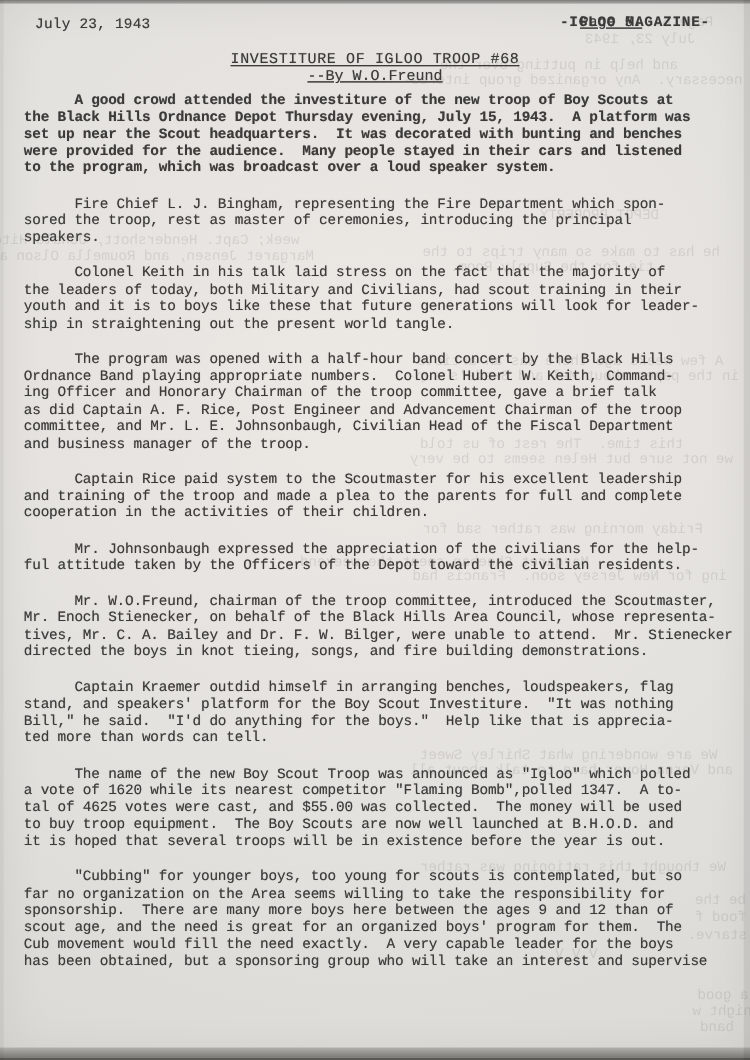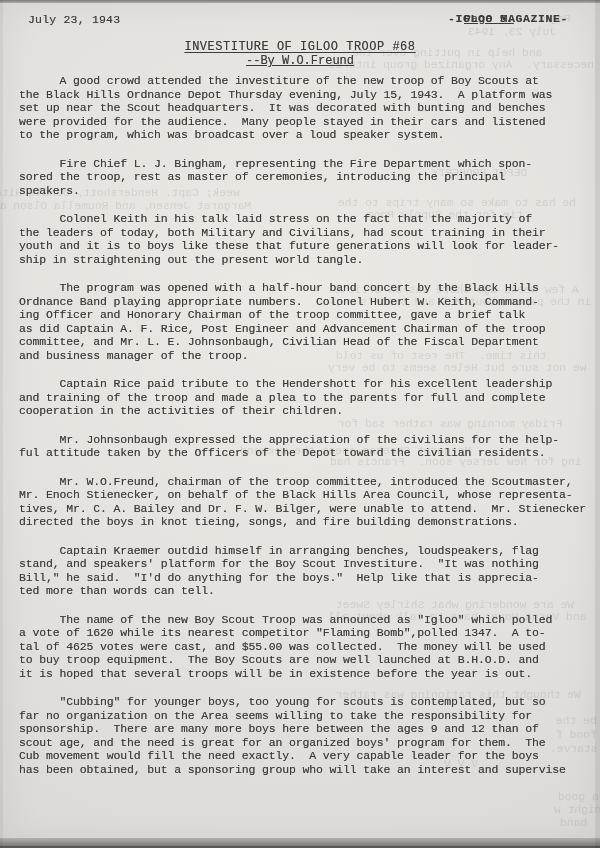--- a/index.html
+++ b/index.html
@@ -27,21 +27,21 @@
   .h-date{position:absolute;left:28px;top:2px;}
   .h-mast{position:absolute;left:0;right:32px;top:1px;text-align:right;letter-spacing:0.6px;font-weight:bold;}
   .h-page{position:absolute;left:464px;top:1px;text-decoration:underline;}
 
   .titleblock{position:absolute;top:40px;left:0;right:0;text-align:center;font-size:12px;line-height:14px;text-decoration:underline;}
   .title{display:inline-block;text-decoration:underline;text-underline-offset:2px;letter-spacing:0.5px;}
   .byline{margin-top:0;}
 
   .article{position:absolute;top:74px;left:19px;right:6px;font-size:11.5px;line-height:13.5px;letter-spacing:-0.15px;}
   .article p{margin:15px 0 0 0;white-space:pre;}
-  .article p:first-child{margin-top:0;}
+  .article p:first-child{margin-top:0;font-weight:bold;}
 
   .bleed span{
     position:absolute;
     transform:scaleX(-1);
     opacity:0.15;
     color:#5c5b58;
     font-size:11.5px;
     letter-spacing:-0.1px;
     white-space:pre;
     pointer-events:none;
@@ -104,21 +104,21 @@
     <p>      Colonel Keith in his talk laid stress on the fact that the majority of
 the leaders of today, both Military and Civilians, had scout training in their
 youth and it is to boys like these that future generations will look for leader-
 ship in straightening out the present world tangle.</p>
     <p>      The program was opened with a half-hour band concert by the Black Hills
 Ordnance Band playing appropriate numbers.  Colonel Hubert W. Keith, Command-
 ing Officer and Honorary Chairman of the troop committee, gave a brief talk
 as did Captain A. F. Rice, Post Engineer and Advancement Chairman of the troop
 committee, and Mr. L. E. Johnsonbaugh, Civilian Head of the Fiscal Department
 and business manager of the troop.</p>
-    <p>      Captain Rice paid tribute to the Hendershott for his excellent leadership
+    <p>      Captain Rice paid system to the Scoutmaster for his excellent leadership
 and training of the troop and made a plea to the parents for full and complete
 cooperation in the activities of their children.</p>
     <p>      Mr. Johnsonbaugh expressed the appreciation of the civilians for the help-
 ful attitude taken by the Officers of the Depot toward the civilian residents.</p>
     <p>      Mr. W.O.Freund, chairman of the troop committee, introduced the Scoutmaster,
 Mr. Enoch Stienecker, on behalf of the Black Hills Area Council, whose representa-
 tives, Mr. C. A. Bailey and Dr. F. W. Bilger, were unable to attend.  Mr. Stienecker
 directed the boys in knot tieing, songs, and fire building demonstrations.</p>
     <p>      Captain Kraemer outdid himself in arranging benches, loudspeakers, flag
 stand, and speakers' platform for the Boy Scout Investiture.  "It was nothing

